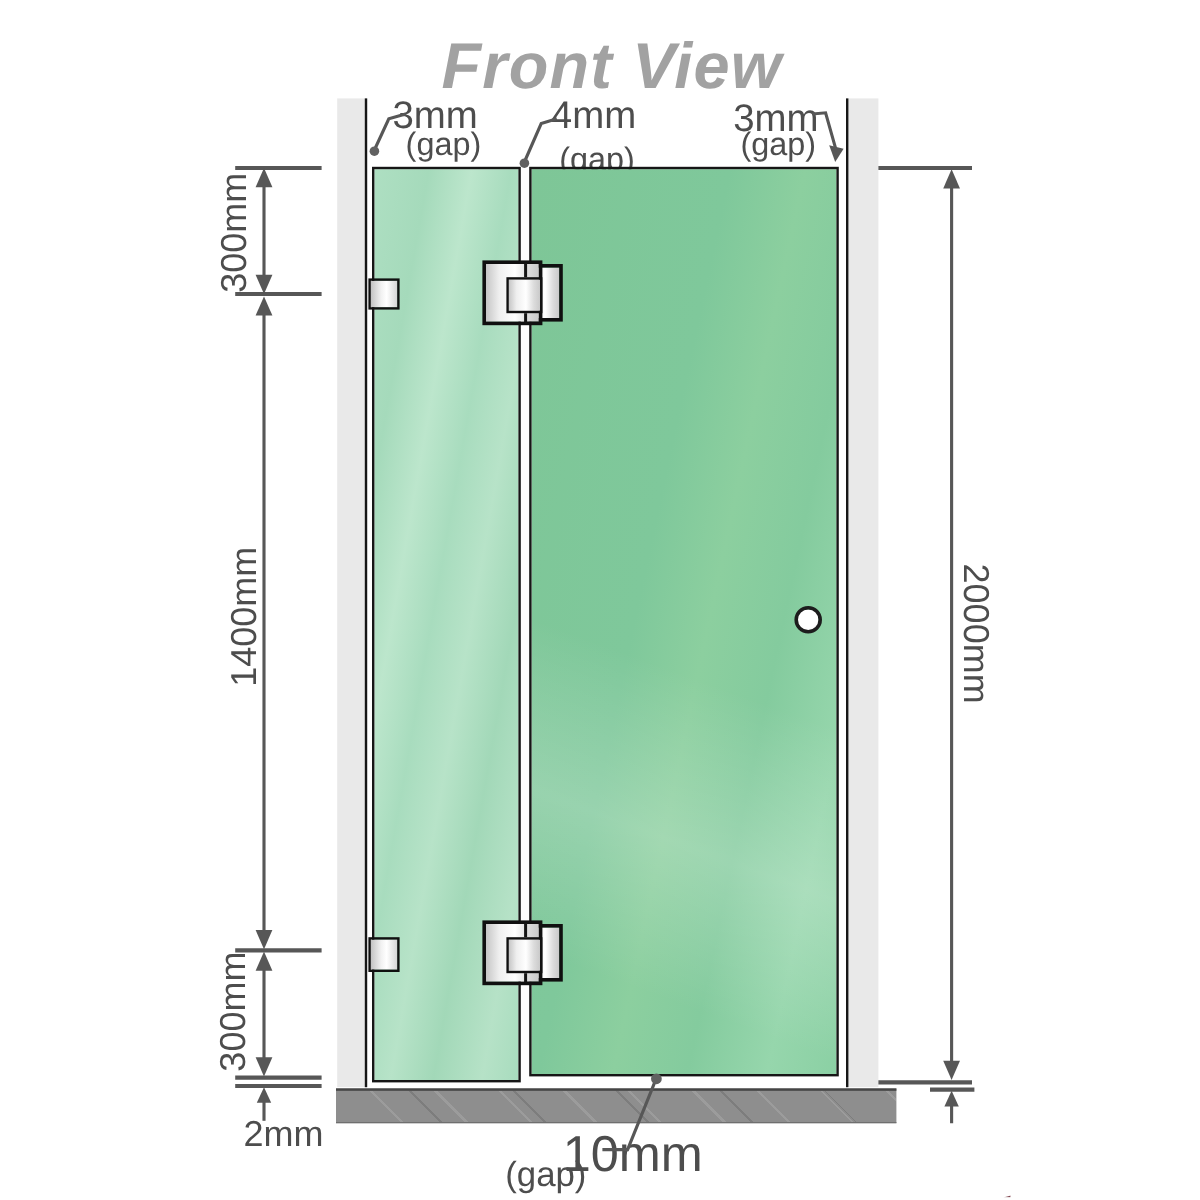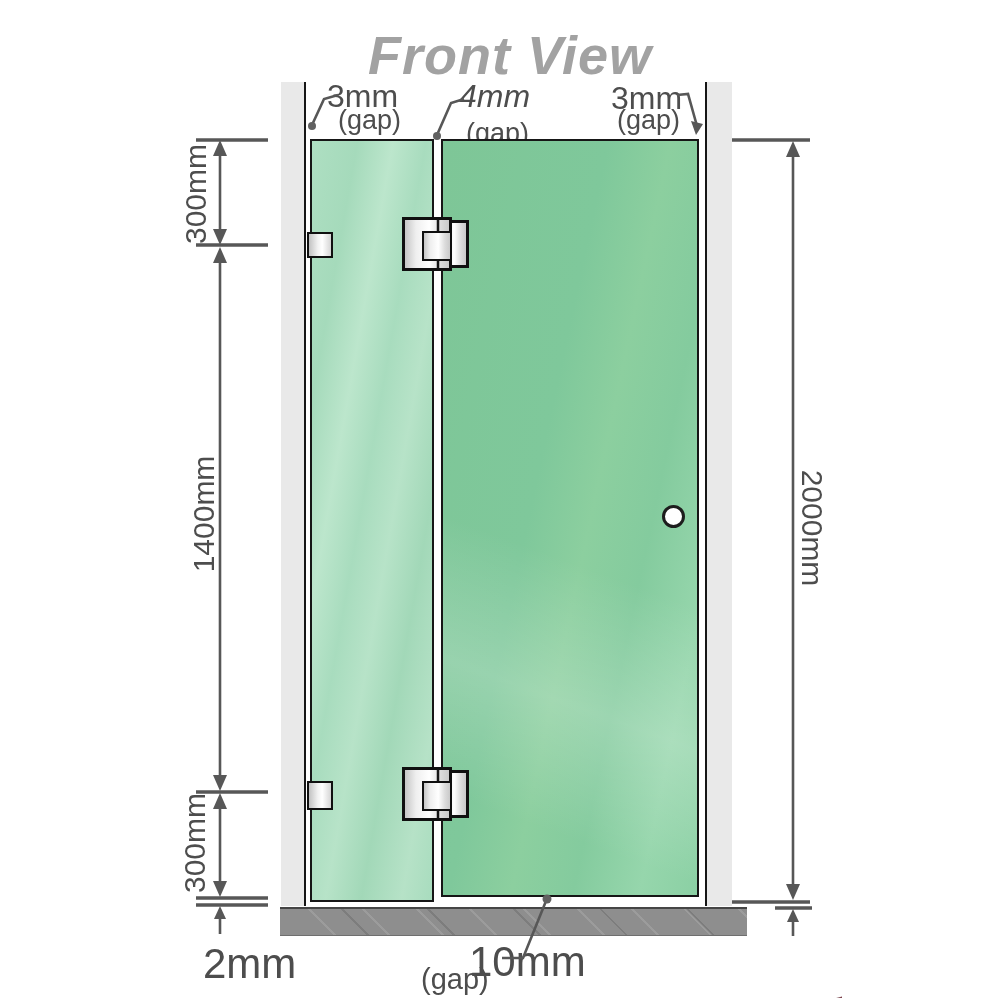--- a/index.html
+++ b/index.html
@@ -35,30 +35,30 @@
 </head>
 <body>
 
 <div id="canvas">
 
   <div class="title">Front View</div>
 
   <div class="lbl" style="left:327px;top:80px;font-size:32px;z-index:4;">3mm</div>
   <div class="lbl" style="left:338px;top:107px;font-size:27px;z-index:4;">(gap)</div>
 
-  <div class="lbl" style="left:459px;top:80px;font-size:32px;z-index:4;font-style:italic;">4mm</div>
+  <div class="lbl" style="left:459px;top:80px;font-size:32px;z-index:4;">4mm</div>
   <div class="lbl" style="left:466px;top:120px;font-size:27px;z-index:4;">(gap)</div>
 
   <div class="lbl" style="left:611px;top:82px;font-size:32px;z-index:4;">3mm</div>
   <div class="lbl" style="left:617px;top:107px;font-size:27px;z-index:4;">(gap)</div>
 
   <div class="lbl rot-l" style="left:136px;top:179px;width:120px;font-size:30px;z-index:4;">300mm</div>
   <div class="lbl rot-l" style="left:134px;top:499px;width:140px;font-size:30px;z-index:4;">1400mm</div>
   <div class="lbl rot-l" style="left:135px;top:828px;width:120px;font-size:30px;z-index:4;">300mm</div>
-  <div class="lbl" style="left:203px;top:931px;font-size:42px;z-index:4;margin-top:12px;">2mm</div>
+  <div class="lbl" style="left:203px;top:931px;font-size:30px;z-index:4;">2mm</div>
   <div class="lbl rot-r" style="left:737px;top:513px;width:150px;font-size:30px;z-index:4;">2000mm</div>
 
   <div class="lbl" style="left:421px;top:941px;font-size:42px;z-index:4;margin-left:48px;">10mm</div>
   <div class="lbl" style="left:421px;top:965px;font-size:29px;z-index:4;">(gap)</div>
 
   <div class="abs wall" style="left:281px;top:82px;width:23px;height:824px;border-right:2px solid #161616;z-index:2;"></div>
   <div class="abs wall" style="left:705px;top:82px;width:25px;height:824px;border-left:2px solid #161616;z-index:2;"></div>
 
   <div id="floor" class="abs" style="left:280px;top:907px;width:467px;height:29px;z-index:2;"></div>
 

